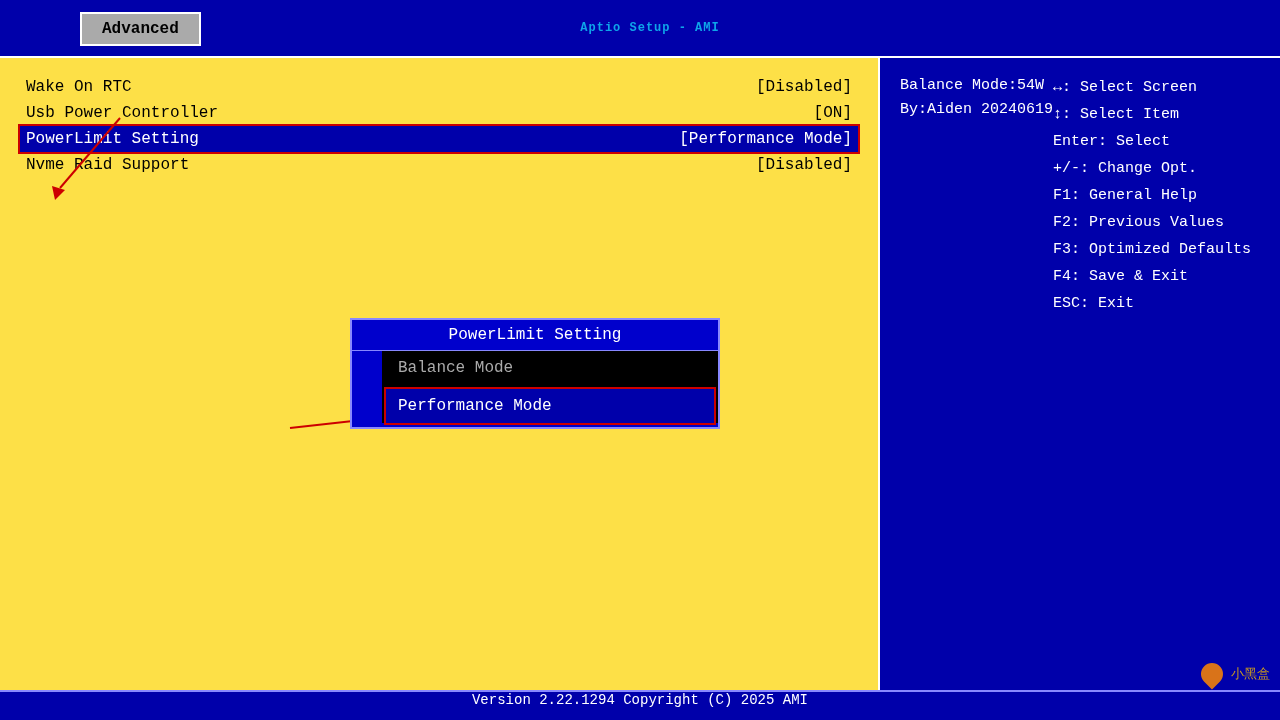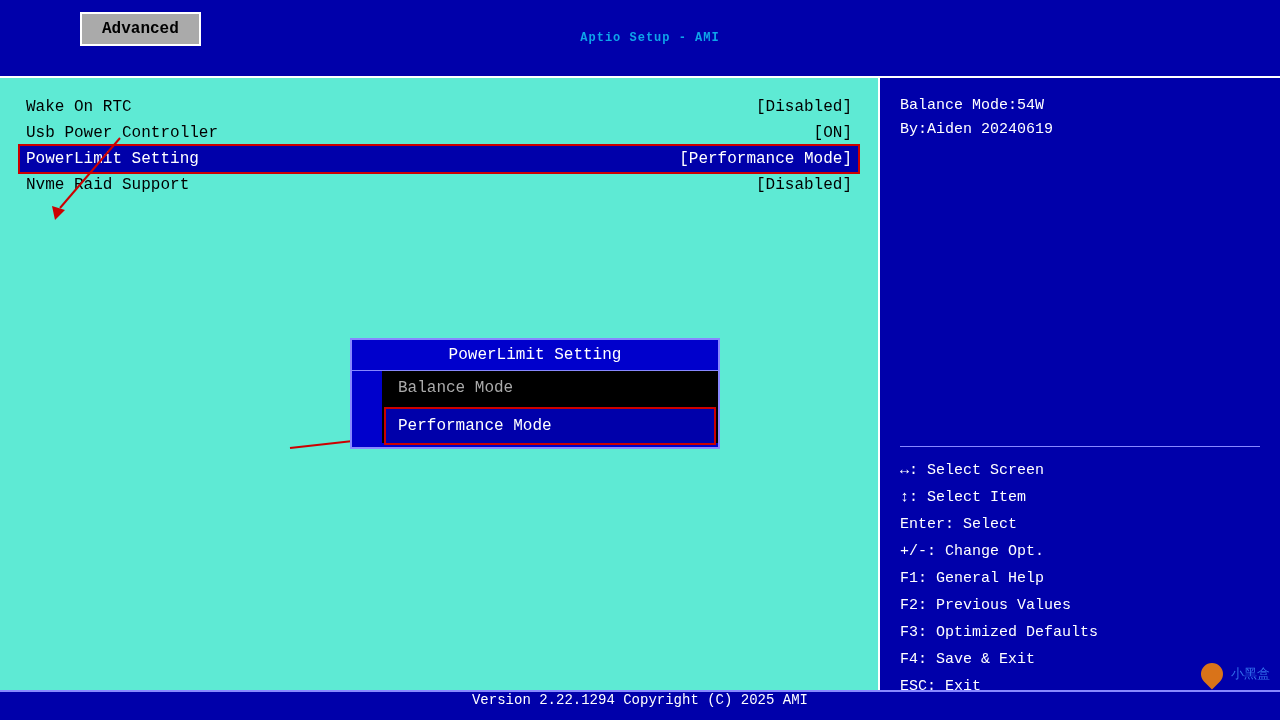--- a/index.html
+++ b/index.html
@@ -9,21 +9,21 @@
       background: #0000aa;
       font-family: 'Courier New', Courier, monospace;
       font-size: 16px;
       overflow: hidden;
       position: relative;
     }
 
     
     #top-bar {
       background: #0000aa;
-      height: 76px;
+      height: 56px;
       display: flex;
       align-items: center;
       justify-content: center;
       position: relative;
     }
     #title {
       color: #0ea5e9;
       font-size: 12px;
       font-weight: bold;
       letter-spacing: 1px;
@@ -45,21 +45,21 @@
     
     #main-area {
       display: flex;
       height: 640px;
       border-top: 2px solid #ffffff;
     }
 
     
     #left-panel {
       flex: 1;
-      background: #5eead4;
+      background: #fde047;
       padding: 16px 20px;
       position: relative;
       border-right: 2px solid #ffffff;
     }
 
     .bios-row {
       display: flex;
       justify-content: space-between;
       padding: 4px 6px;
       color: #000000;
@@ -114,21 +114,21 @@
       margin: 4px 4px;
       padding-left: 12px;
     }
 
     
     #right-panel {
       width: 400px;
       background: #0000aa;
       padding: 16px 20px;
       display: flex;
-      flex-direction: column;
+      flex-direction: row;
     }
     #info-text {
       color: #ffffff;
       font-family: 'Courier New', Courier, monospace;
       font-size: 15px;
       line-height: 1.6;
       margin-bottom: auto;
     }
     #divider {
       border: none;
@@ -157,21 +157,21 @@
       color: #ffffff;
       font-family: 'Courier New', Courier, monospace;
       font-size: 14px;
     }
 
     
     #watermark {
       position: absolute;
       bottom: 35px;
       right: 10px;
-      color: #3b82f6;
+      color: #eab308;
       font-size: 13px;
       font-family: Liberation Sans, sans-serif;
       opacity: 0.85;
       display: flex;
       align-items: center;
       gap: 4px;
     }
 
     
     #arrows-svg {

